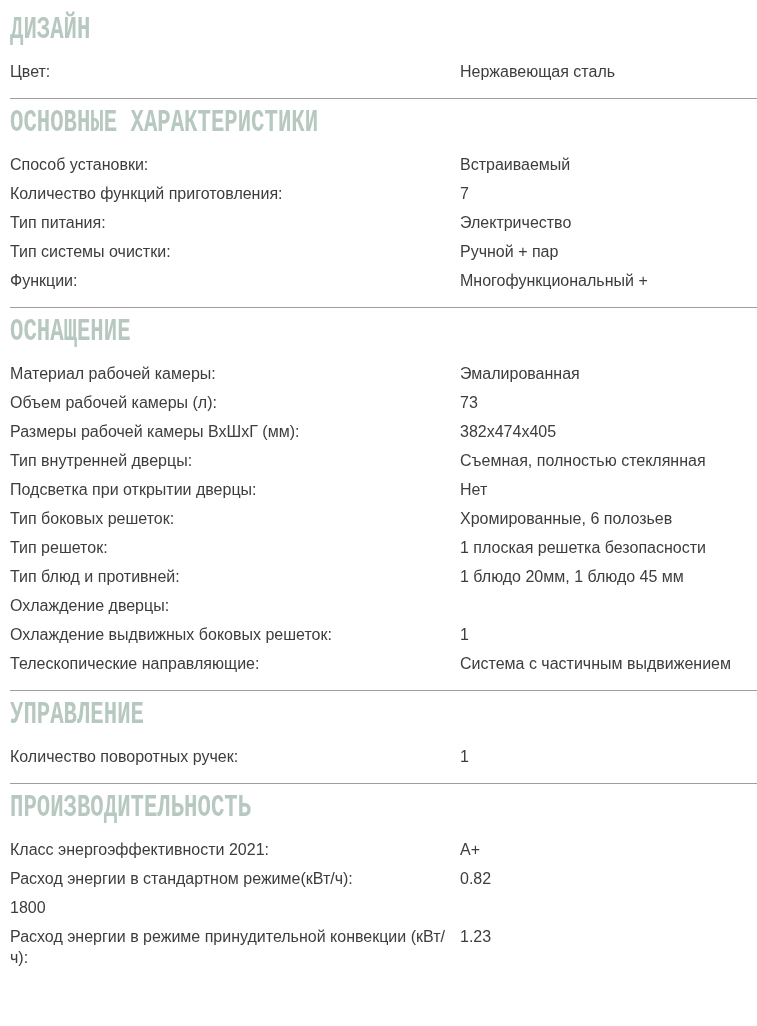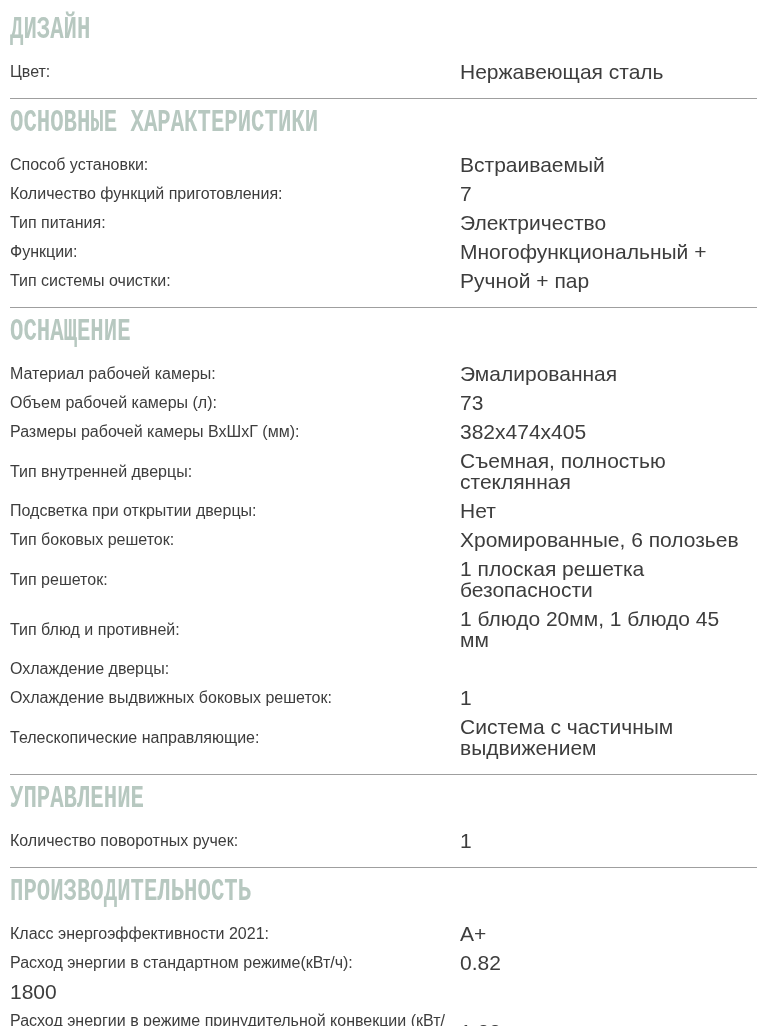--- a/index.html
+++ b/index.html
@@ -38,34 +38,34 @@
     font-size: 31px;
     font-weight: bold;
     letter-spacing: 0px;
     color: var(--accent);
   }
   .section-rows {
     padding-bottom: 6px;
   }
   .spec-row {
     display: flex;
-    align-items: center;
+    align-items: flex-start;
     padding: 4px 0;
     min-height: 29px;
   }
   .spec-label {
     flex: 0 0 450px;
     padding-right: 12px;
     font-size: 16px;
     line-height: 21px;
   }
   .spec-value {
     flex: 1 1 auto;
     padding-right: 11px;
-    font-size: 21px;
+    font-size: 16px;
     line-height: 21px;
   }
   .section-divider {
     border: none;
     border-top: 1px solid var(--divider);
     margin: 6px 0 4px 0;
     height: 0;
   }
 </style>
 </head>
@@ -96,28 +96,28 @@
     <div class="spec-label">Количество функций приготовления:</div>
     <div class="spec-value">7</div>
   </div>
 
   <div class="spec-row">
     <div class="spec-label">Тип питания:</div>
     <div class="spec-value">Электричество</div>
   </div>
 
   <div class="spec-row">
+    <div class="spec-label">Тип системы очистки:</div>
+    <div class="spec-value">Ручной + пар</div>
+  </div>
+
+  <div class="spec-row">
     <div class="spec-label">Функции:</div>
     <div class="spec-value">Многофункциональный +</div>
   </div>
-
-  <div class="spec-row">
-    <div class="spec-label">Тип системы очистки:</div>
-    <div class="spec-value">Ручной + пар</div>
-  </div>
 </div>
     <hr class="section-divider">
   </section>
 
   <section class="spec-section">
     <h2 class="section-title"><span class="condensed">ОСНАЩЕНИЕ</span></h2>
     <div class="section-rows">
   <div class="spec-row">
     <div class="spec-label">Материал рабочей камеры:</div>
     <div class="spec-value">Эмалированная</div>

